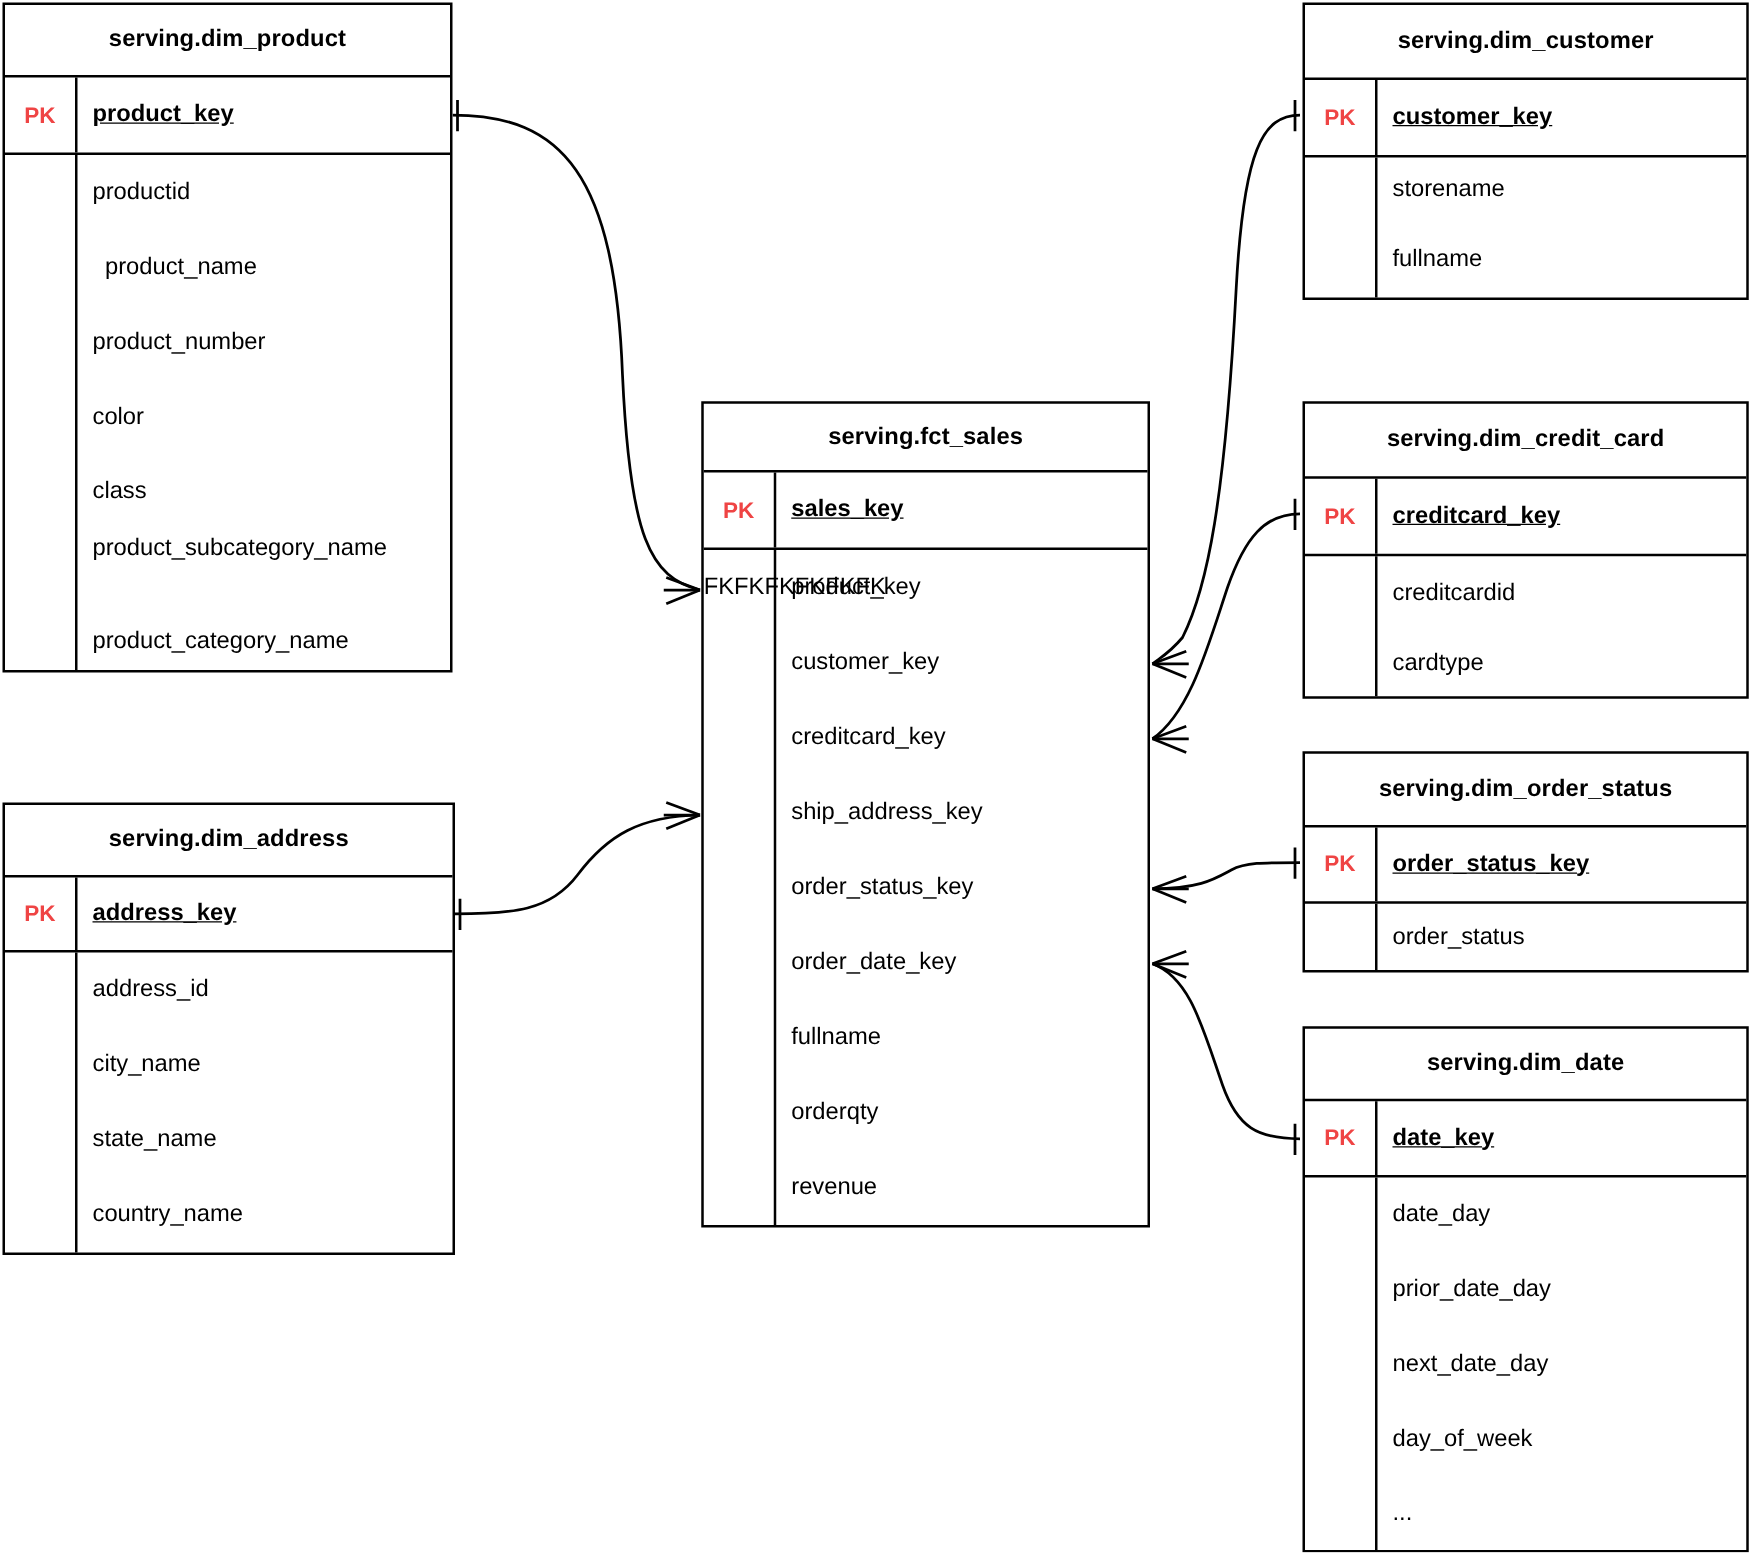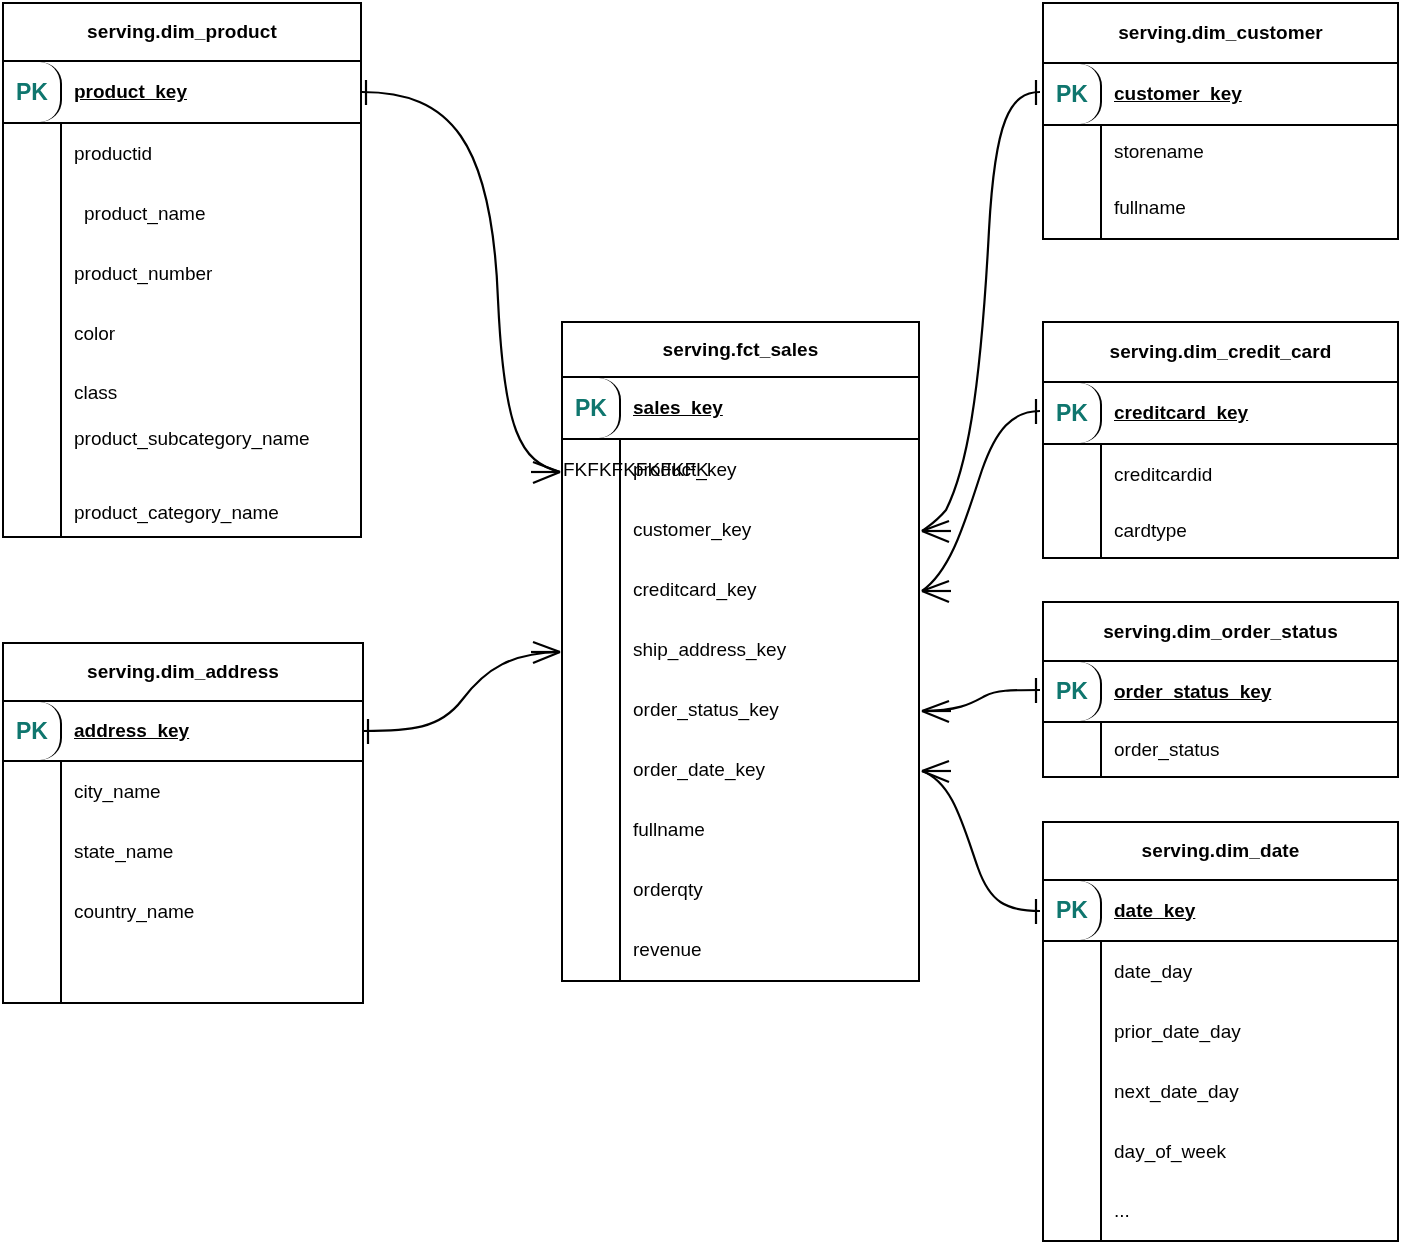--- a/index.html
+++ b/index.html
@@ -49,24 +49,23 @@
   .row.attrs {
     flex: 1 1 auto;
     align-items: stretch;
   }
   .keycell {
     box-sizing: border-box;
     border-right: 2px solid #000000;
     display: flex;
     align-items: center;
     justify-content: center;
-    font-size: 23px;
-    color: #0f766e;
-    flex: none;
-    border-radius: 22px;
+    font-size: 18px;
+    color: #ef4444;
+    flex: none;
   }
   .keycell.bold {
     font-weight: bold;
   }
   .namecell {
     box-sizing: border-box;
     display: flex;
     align-items: center;
     padding-left: 12px;
     font-size: 19px;
@@ -204,20 +203,21 @@
 
   <div class="entity" style="left:2px; top:642px; width:362px; height:362px;">
     <div class="entity-title" style="height:58px;">serving.dim_address</div>
     <div class="row pk-row" style="height:60px;">
       <div class="keycell bold" style="width:58px;">PK</div>
       <div class="namecell pk">address_key</div>
     </div>
     <div class="row attrs">
       <div class="fkcol" style="width:58px;"></div>
       <div class="attrcol">
+        <div class="attrcell" style="height:60px;">address_id</div>
         <div class="attrcell" style="height:60px;">city_name</div>
         <div class="attrcell" style="height:60px;">state_name</div>
         <div class="attrcell" style="height:60px;">country_name</div>
       </div>
     </div>
   </div>
 
   <div class="entity" style="left:561px; top:321px; width:359px; height:661px;">
     <div class="entity-title" style="height:58px;">serving.fct_sales</div>
     <div class="row pk-row" style="height:62px;">

